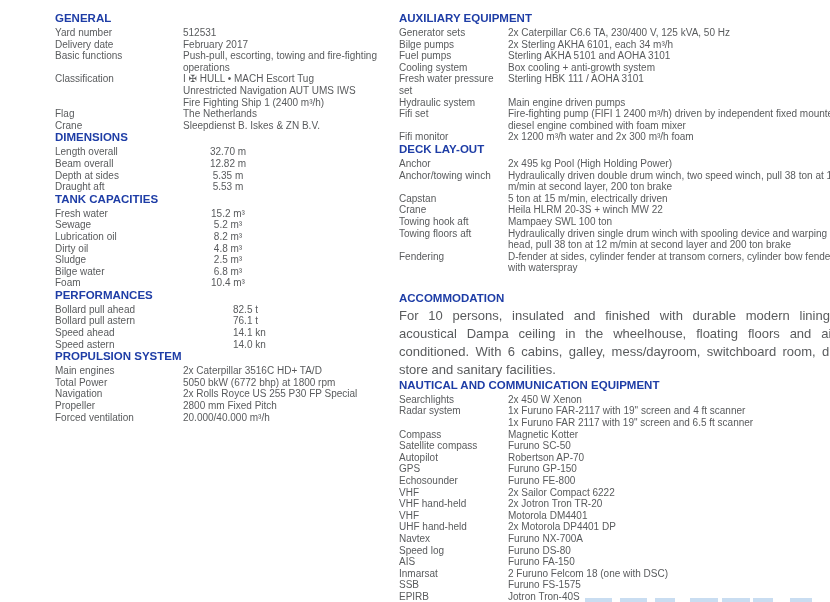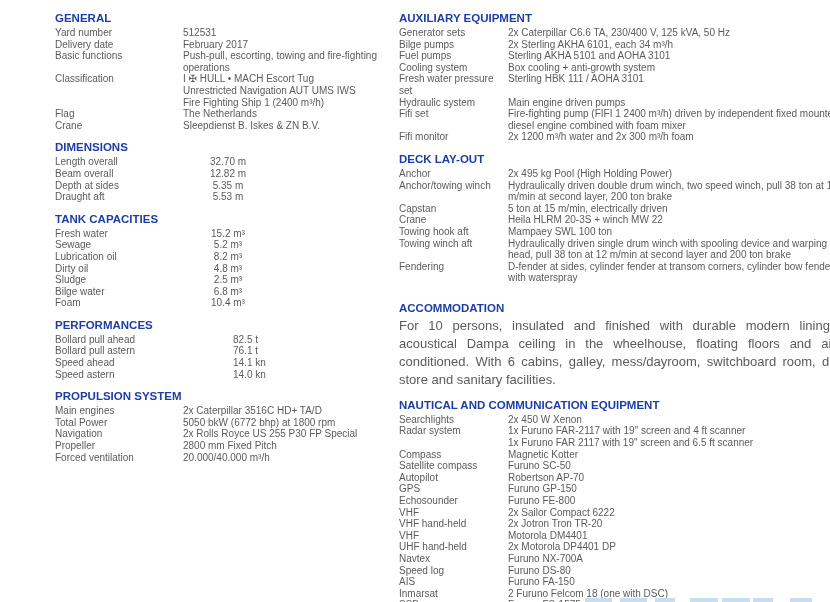--- a/index.html
+++ b/index.html
@@ -7,21 +7,21 @@
     --text:#595b5d;
     --bg:#ffffff;
   }
   *{margin:0;padding:0;box-sizing:border-box;}
   html,body{width:830px;height:602px;background:var(--bg);}
   body{font-family:"Liberation Sans","DejaVu Sans",sans-serif;color:var(--text);overflow:hidden;}
   .page{position:relative;width:830px;height:602px;background:var(--bg);overflow:hidden;}
   .col{position:absolute;top:4px;}
   .col-left{left:55px;width:322px;}
   .col-right{left:399px;width:441px;}
-  .section{margin-top:10px;}
+  .section{margin-top:0;}
   .section:first-child{margin-top:8px;}
   .col-right .section-accommodation{margin-top:18px;}
   .sec-title{font-size:11.5px;line-height:13px;font-weight:bold;color:var(--blue);margin-bottom:2px;}
   .row{display:flex;font-size:10px;line-height:11.6px;}
   .label{flex:0 0 128px;}
   .col-right .label{flex:0 0 109px;}
   .value{flex:1;white-space:pre-wrap;}
   .align-right .value{flex:0 0 90px;text-align:center;white-space:pre-wrap;}
   .align-indent .value{padding-left:50px;}
   .paragraph{font-size:13px;line-height:18px;text-align:justify;}
@@ -206,21 +206,21 @@
         </div>
         <div class="row">
           <span class="label">Crane</span>
           <span class="value">Heila HLRM 20-3S + winch MW 22</span>
         </div>
         <div class="row">
           <span class="label">Towing hook aft</span>
           <span class="value">Mampaey SWL 100 ton</span>
         </div>
         <div class="row">
-          <span class="label">Towing winch aft</span>
+          <span class="label">Towing floors aft</span>
           <span class="value">Hydraulically driven single drum winch with spooling device and warping head, pull 38 ton at 12 m/min at second layer and 200 ton brake</span>
         </div>
         <div class="row">
           <span class="label">Fendering</span>
           <span class="value">D-fender at sides, cylinder fender at transom corners, cylinder bow fender with waterspray</span>
         </div>
       </section>
       <section class="section align-left section-accommodation">
         <div class="sec-title">ACCOMMODATION</div>
         <div class="paragraph">For 10 persons, insulated and finished with durable modern linings, acoustical Dampa ceiling in the wheelhouse, floating floors and air-conditioned. With 6 cabins, galley, mess/dayroom, switchboard room, dry store and sanitary facilities.</div>

